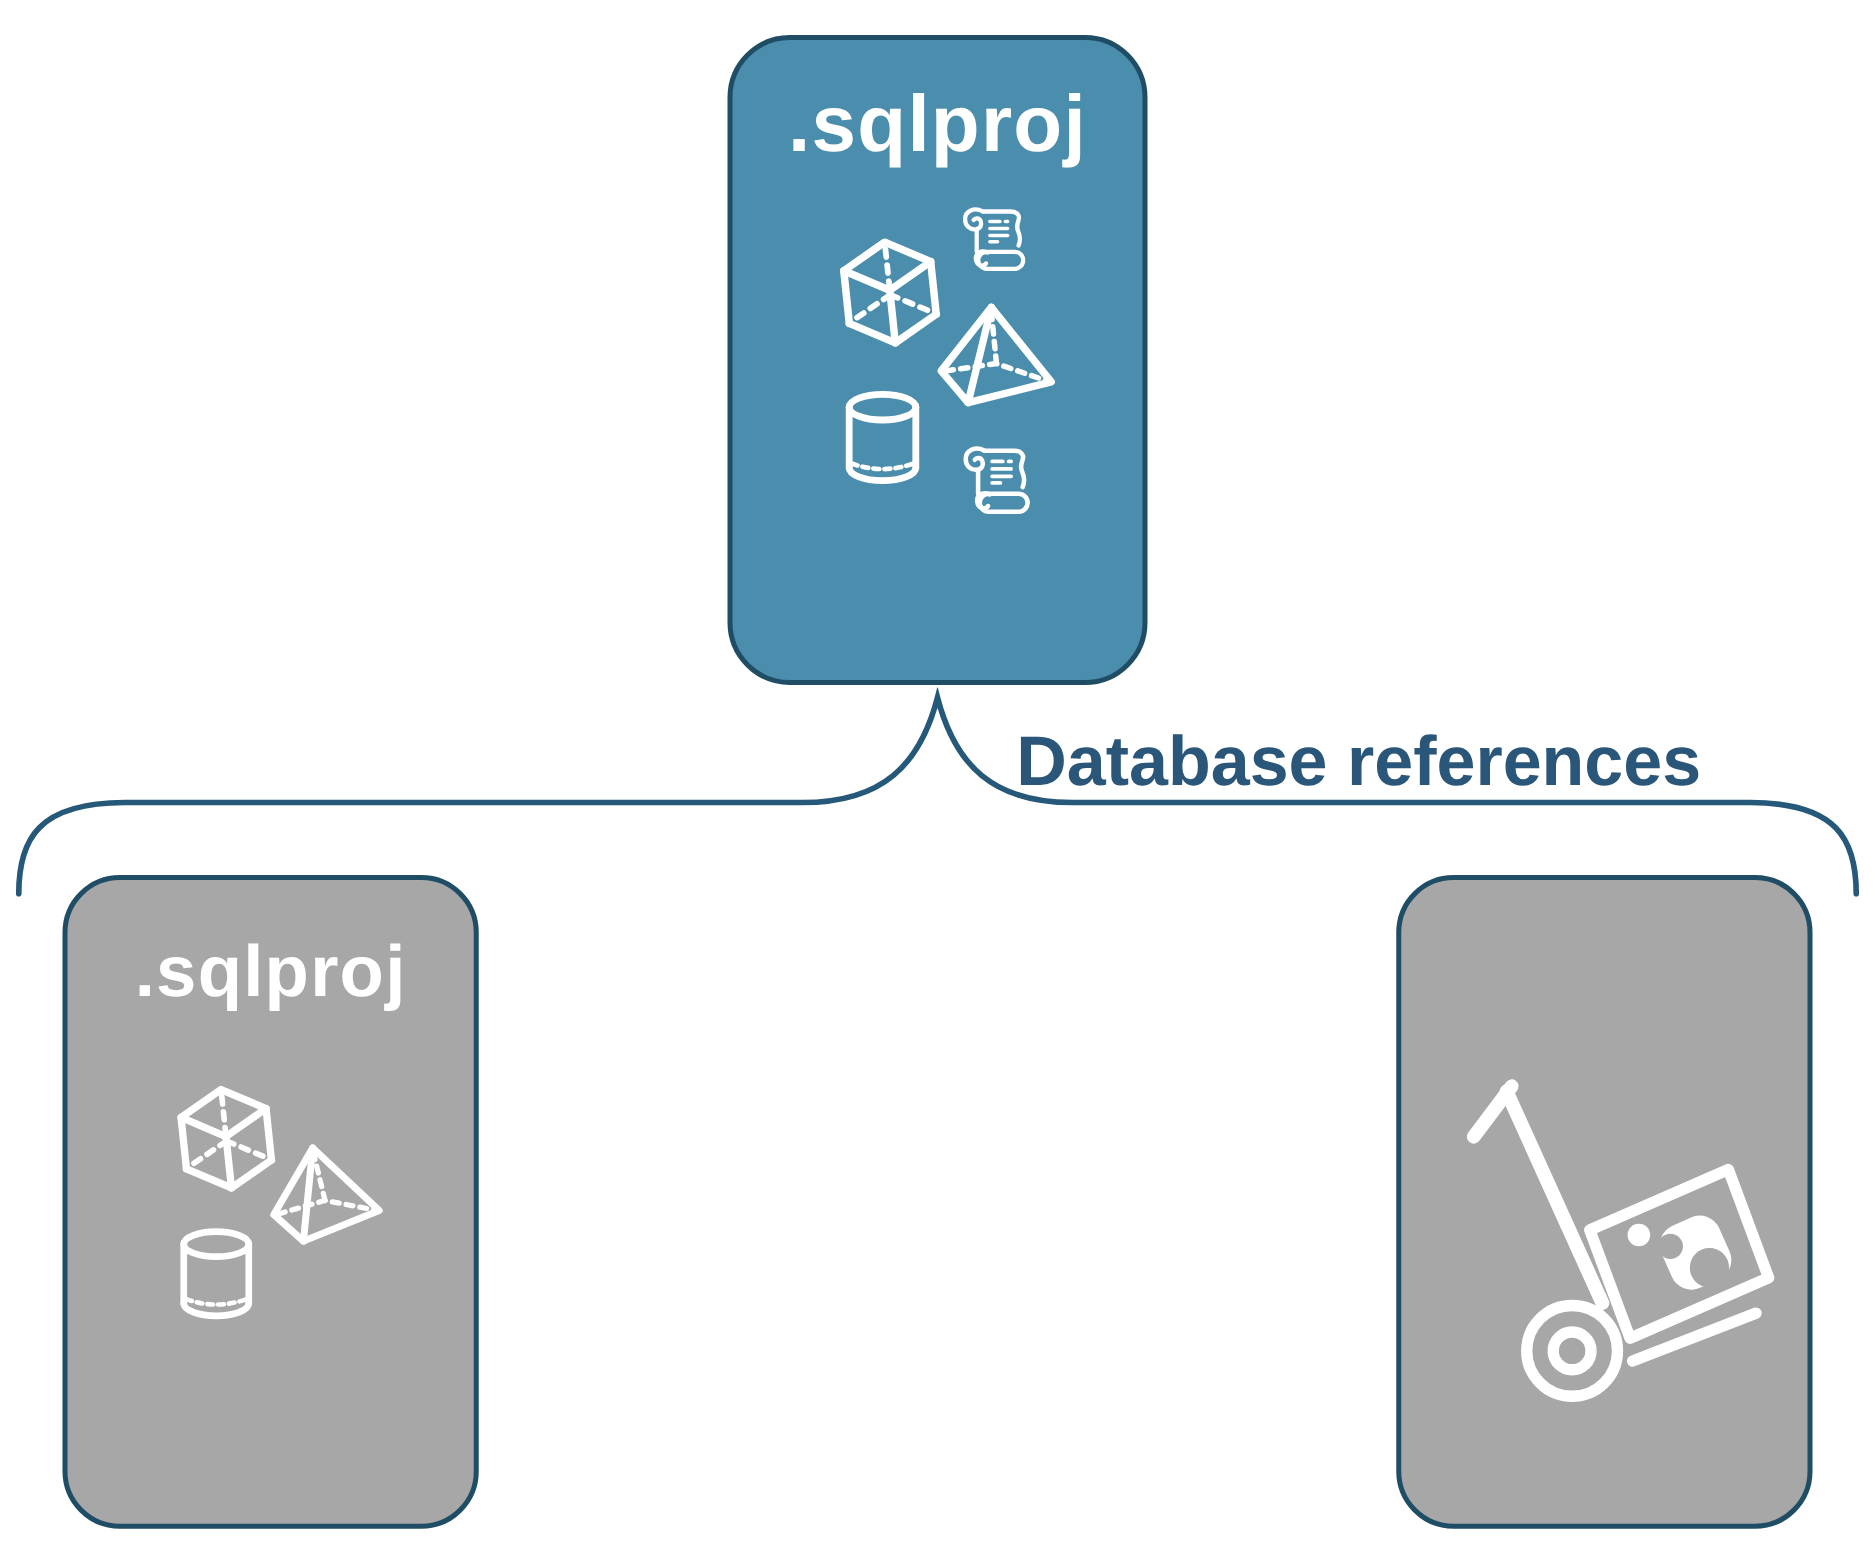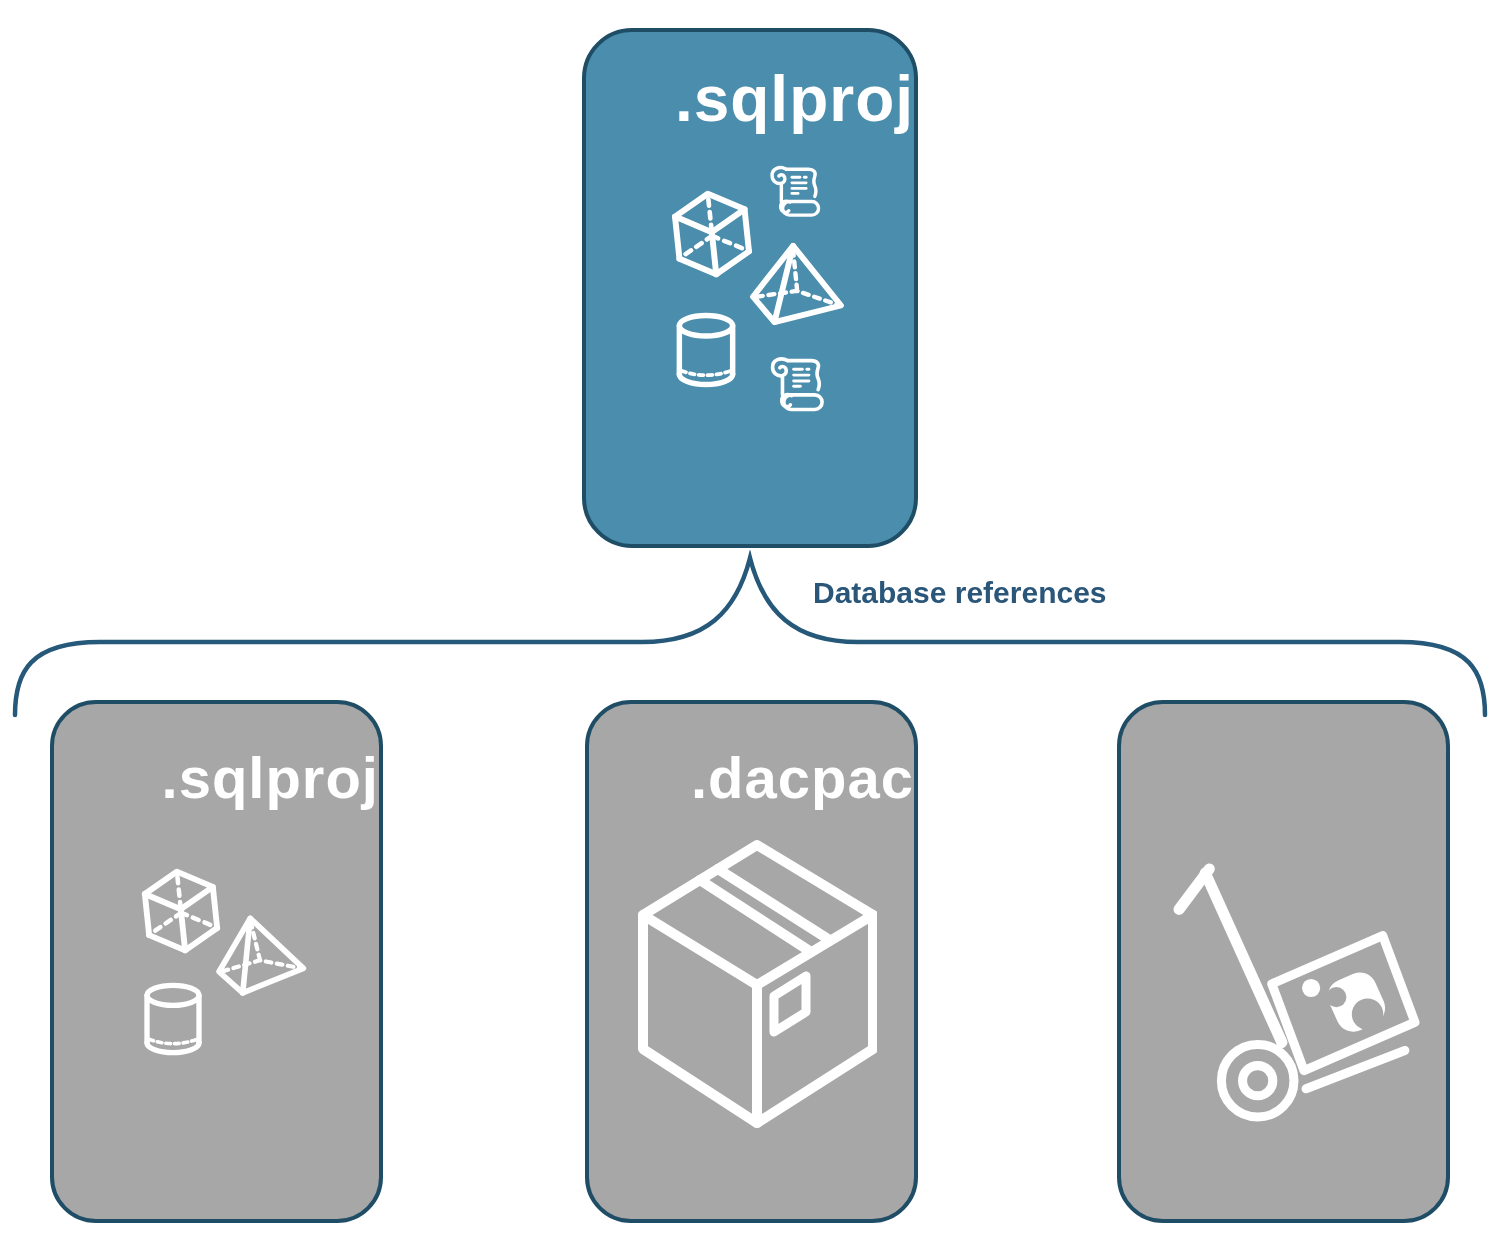--- a/index.html
+++ b/index.html
@@ -19,21 +19,21 @@
     font-family:"Liberation Sans","DejaVu Sans",sans-serif;
   }
   .canvas{position:absolute;inset:0;}
   .node{position:absolute;box-sizing:border-box;border:4px solid var(--node-border);}
   .node-root{left:582px;top:28px;width:336px;height:520px;border-radius:50px;background:var(--root-fill);}
   .node-child{top:700px;width:333px;height:523px;border-radius:46px;background:var(--node-fill);}
   #child-0{left:50px;}
   #child-1{left:585px;}
   #child-2{left:1117px;}
   .node-title{
-    position:absolute;left:0;right:0;text-align:right;
+    position:absolute;left:0;right:0;text-align:center;
     color:var(--title-text);font-weight:bold;letter-spacing:1px;
   }
   .node-root .node-title{top:30px;font-size:64px;}
   .node-child .node-title{top:40px;font-size:58px;}
   .icon{position:absolute;}
   .icon svg{display:block;width:100%;height:100%;}
   
   .pos-root-cube{left:80px;top:156px;width:92px;height:92px;transform:rotate(-6deg);}
   .pos-root-scroll1{left:178px;top:130px;width:62px;height:64px;}
   .pos-root-pyramid{left:156px;top:208px;width:108px;height:88px;}
@@ -43,21 +43,21 @@
   .pos-c0-cube{left:82px;top:162px;width:90px;height:90px;transform:rotate(-6deg);}
   .pos-c0-pyramid{left:153px;top:208px;width:102px;height:84px;transform:rotate(-8deg);}
   .pos-c0-cylinder{left:85px;top:276px;width:68px;height:80px;}
   
   .pos-c1-package{left:48px;top:134px;width:240px;height:292px;}
   
   .pos-c2-dolly{left:50px;top:150px;width:252px;height:274px;}
   .brace{position:absolute;left:0;top:550px;width:1500px;height:180px;}
   .connector-label{
     position:absolute;left:813px;top:576px;
-    font-size:30px;font-weight:bold;color:var(--label-text);white-space:nowrap;
+    font-size:56px;font-weight:bold;color:var(--label-text);white-space:nowrap;
   }
   .stroke{fill:none;stroke:var(--icon-stroke);stroke-linecap:round;stroke-linejoin:round;}
 </style>
 </head>
 <body>
 
 <div class="canvas">
 
   <div class="node node-root" id="node-root">
     <div class="node-title">.sqlproj</div>
@@ -189,36 +189,20 @@
           <ellipse cx="50" cy="23" rx="39" ry="15"></ellipse>
           <line x1="11" y1="23" x2="11" y2="94"></line>
           <line x1="89" y1="23" x2="89" y2="94"></line>
           <path d="M11,94 A39,15 0 0 0 89,94"></path>
           <path d="M14,89 Q50,102 86,89" stroke-width="5.5" stroke-dasharray="7 6"></path>
         </g>
       </svg>
     </div>
   </div>
 
-  <div class="node node-child" id="child-1">
-    <div class="node-title">.dacpac</div>
-
-    <div class="icon pos-c1-package">
-      <svg viewBox="0 0 120 145">
-        <g class="stroke" stroke-width="5">
-          <polygon points="60,3 118,38 118,105 60,142 3,105 3,38"></polygon>
-          <polyline points="3,38 60,73 118,38"></polyline>
-          <line x1="60" y1="73" x2="60" y2="142"></line>
-          <line x1="31.5" y1="20.5" x2="85.5" y2="55.5"></line>
-          <line x1="40.5" y1="15" x2="95.5" y2="50"></line>
-          <polygon points="84.5,68.5 84.5,86.5 68.5,96.5 68.5,78.5" stroke-width="4.5"></polygon>
-        </g>
-      </svg>
-    </div>
-  </div>
 
   <div class="node node-child" id="child-2">
 
     <div class="icon pos-c2-dolly">
       <svg viewBox="0 0 125 135">
         <g class="stroke">
           <line x1="4" y1="27" x2="19" y2="7" stroke-width="5.5"></line>
           <line x1="17" y1="9" x2="55" y2="93" stroke-width="5.5"></line>
           <circle cx="43" cy="112" r="18" stroke-width="4.5"></circle>
           <circle cx="43" cy="112" r="7.5" stroke-width="4.5"></circle>

